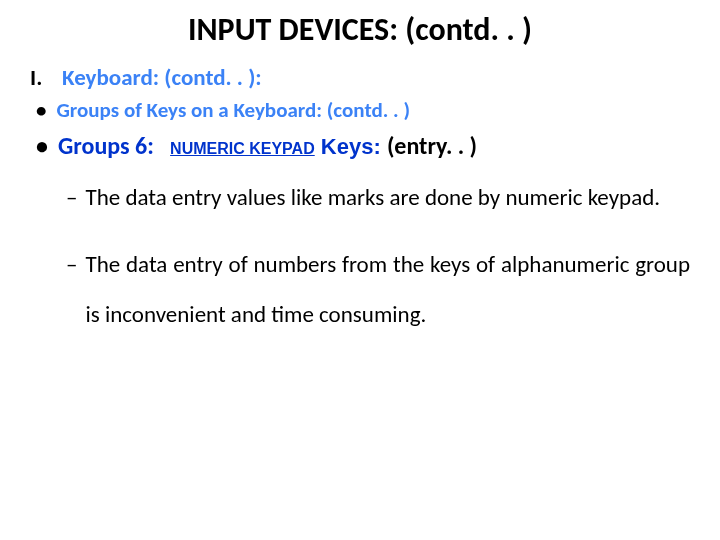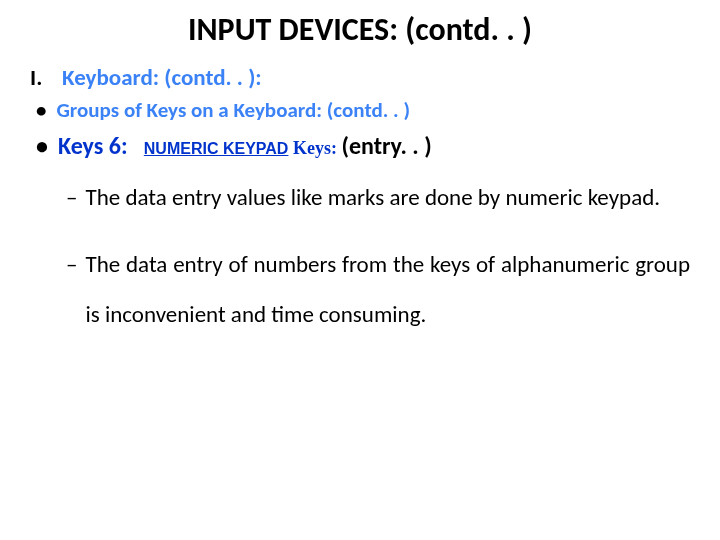--- a/index.html
+++ b/index.html
@@ -48,22 +48,22 @@
       margin-bottom: 12px;
     }
     .group6-row .dot { margin-right: 10px; }
     .blue { color: #0033cc; }
     .numkeypad {
       font-family: Arial, sans-serif;
       text-decoration: underline;
       font-size: 16px;
     }
     .numkeypad-black {
-      font-family: Liberation Serif, serif;
-      font-size: 18px;
+      font-family: Liberation Sans, sans-serif;
+      font-size: 22px;
     }
     .sub-bullet {
       display: flex;
       align-items: baseline;
       font-size: 23px;
       margin-left: 36px;
       margin-bottom: 16px;
       line-height: 2.2;
       text-align: justify;
     }
@@ -86,21 +86,21 @@
 </div>
 
 <div class="bullet-1">
   <span class="dot">•</span>
   <span class="red">Groups of Keys on a Keyboard: (contd. . )</span>
 </div>
 
 <div class="group6-row">
   <span class="dot">•</span>
   <span>
-    <span class="blue">Keys 6:</span>
+    <span class="blue">Groups 6:</span>
     <span>&nbsp;&nbsp;</span><span class="blue numkeypad">NUMERIC KEYPAD</span><span class="blue numkeypad-black"> Keys: </span><span>(entry. . )</span>
   </span>
 </div>
 
 <div class="sub-bullet">
   <span class="dash">–</span>
   <span class="txt">The data entry values like marks are done by numeric keypad.</span>
 </div>
 
 <div class="sub-bullet">

